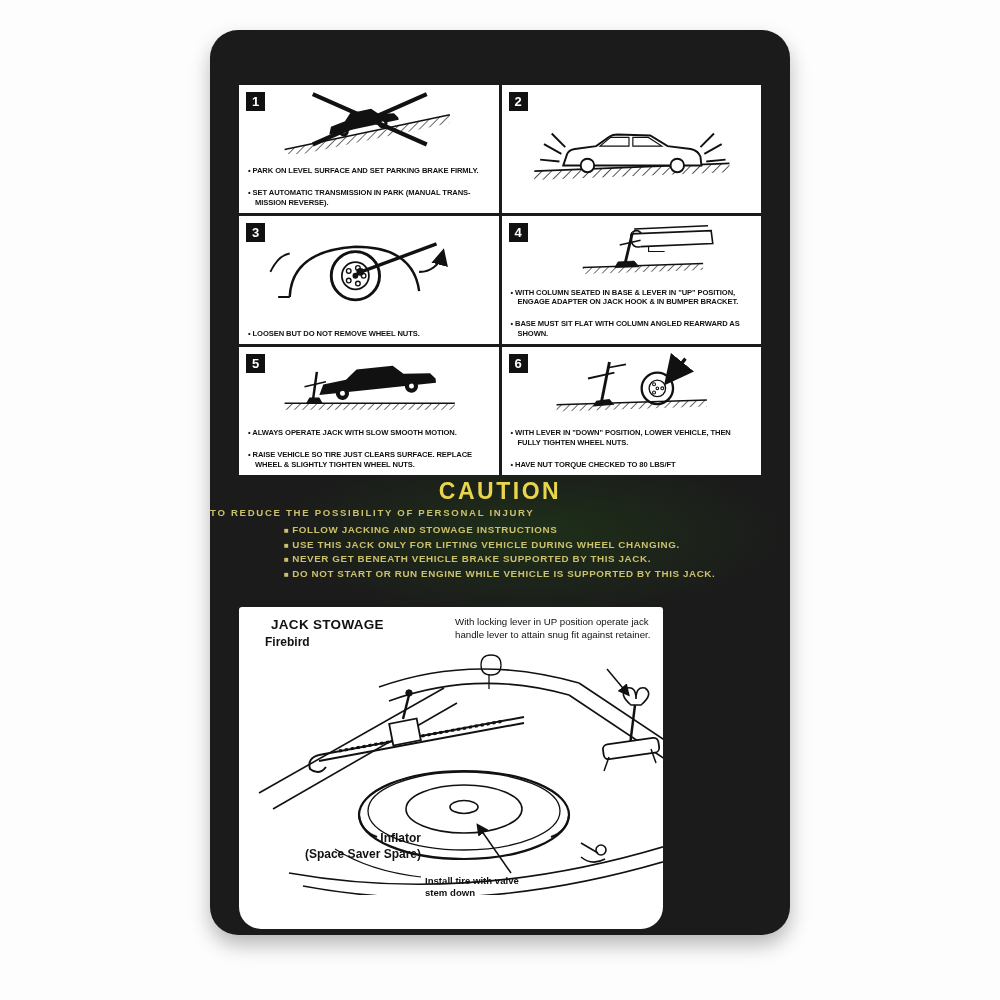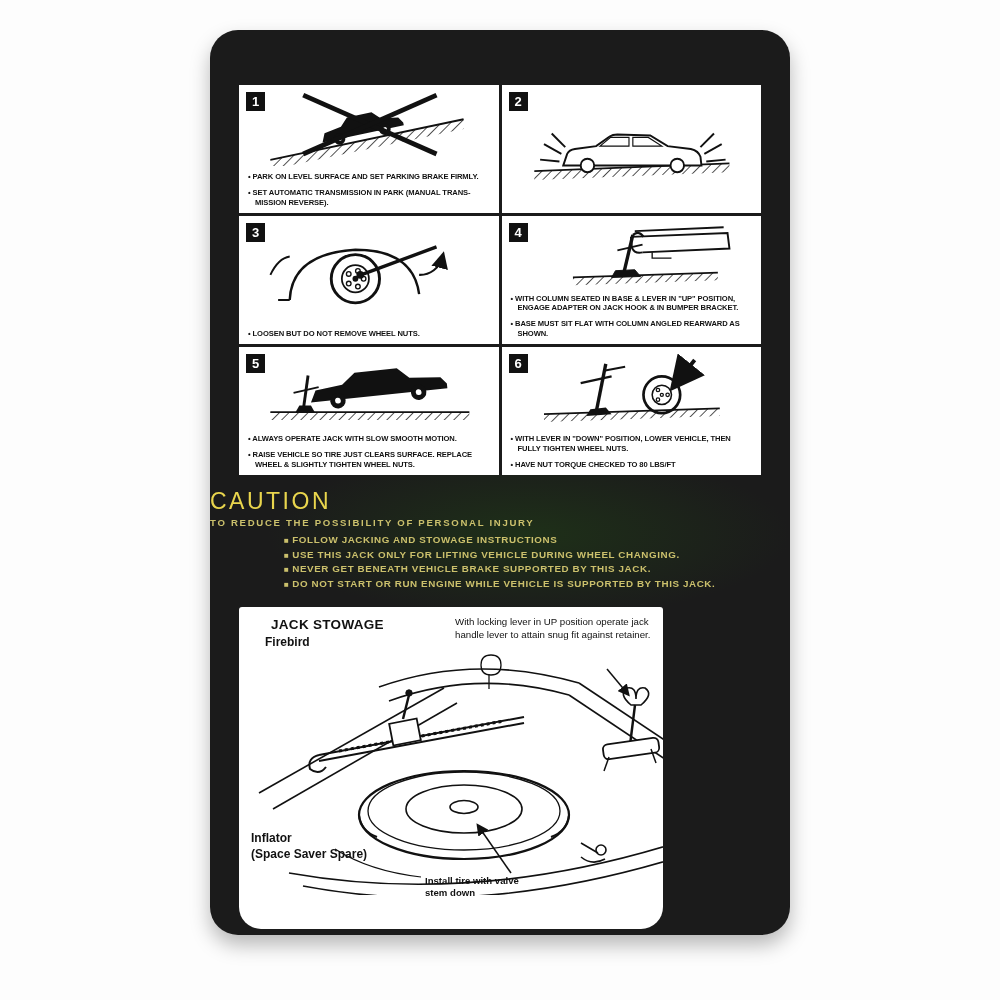--- a/index.html
+++ b/index.html
@@ -10,39 +10,39 @@
          box-shadow:0 10px 20px rgba(0,0,0,.28)}
   .panels-grid{position:absolute;left:29px;top:55px;width:522px;
                display:grid;grid-template-columns:1fr 1fr;gap:3px}
   .panel{background:#fff;height:128px;position:relative;display:flex;
          flex-direction:column;padding:5px 9px 5px 9px;overflow:hidden}
   .step-badge{position:absolute;left:7px;top:7px;width:19px;height:19px;background:#111;
               color:#fff;font-weight:bold;font-size:13px;line-height:19px;text-align:center;z-index:2}
   .illus{flex:1;min-height:0;display:flex;align-items:center;justify-content:center}
   .illus svg{width:96%;height:100%;max-height:76px}
   .bullets{list-style:none;font-size:7.6px;font-weight:bold;line-height:1.3;letter-spacing:-.1px}
-  .bullets li{padding-left:7px;text-indent:-7px;margin-top:6px}
+  .bullets li{padding-left:7px;text-indent:-7px;margin-top:12px}
   .bullets li::before{content:"• "}
   .caution{position:absolute;left:0;top:445px;width:100%;height:132px;
            color:var(--caution-text,#cbc06c);
            background:radial-gradient(60% 85% at 55% 45%, rgba(31,53,24,.8), rgba(0,0,0,0) 75%)}
-  .caution-title{font-size:23px;font-weight:normal;letter-spacing:2.5px;
-                 color:var(--caution-title,#e9d54d);padding-top:13px}
+  .caution-title{text-align:center;font-size:23px;font-weight:bold;letter-spacing:2.5px;
+                 color:var(--caution-title,#e9d54d);padding-top:3px}
   .caution-sub{text-align:left;font-size:9.6px;font-weight:bold;letter-spacing:1.7px;margin-top:2px}
   .caution-list{list-style:none;margin:5px 0 0 74px;width:436px;font-size:9.8px;
                 font-weight:bold;letter-spacing:.6px;line-height:1.5}
   .caution-list li{padding-left:13px;text-indent:-13px}
   .caution-list li::before{content:"■ ";font-size:8px}
   .stowage{position:absolute;left:29px;top:577px;width:424px;height:322px;background:#fff;
            border-radius:3px 3px 22px 22px;overflow:hidden}
   .stowage-title{position:absolute;left:32px;top:10px;font-size:13.5px;font-weight:bold;letter-spacing:.3px}
   .stowage-model{position:absolute;left:26px;top:28px;font-size:12px;font-weight:bold}
   .stowage-note{position:absolute;left:216px;top:9px;width:200px;font-size:9.7px;line-height:1.32}
   .stowage-art{position:absolute;left:0;top:36px;width:522px;height:252px}
-  .stowage-inflator{position:absolute;left:12px;top:224px;width:170px;text-align:left;
+  .stowage-inflator{position:absolute;left:12px;top:224px;width:170px;text-align:right;
                     font-weight:bold;font-size:12px;line-height:1.3}
   .stowage-tire-note{position:absolute;left:186px;top:268px;width:100px;font-weight:bold;
                      font-size:9.6px;line-height:1.3}
   .stowage-part{position:absolute;left:428px;top:280px;width:86px;font-size:14px;line-height:1.4}
   .stowage-rev{padding-left:26px}
 </style>
 </head>
 <body>
 
 <div class="decal">

